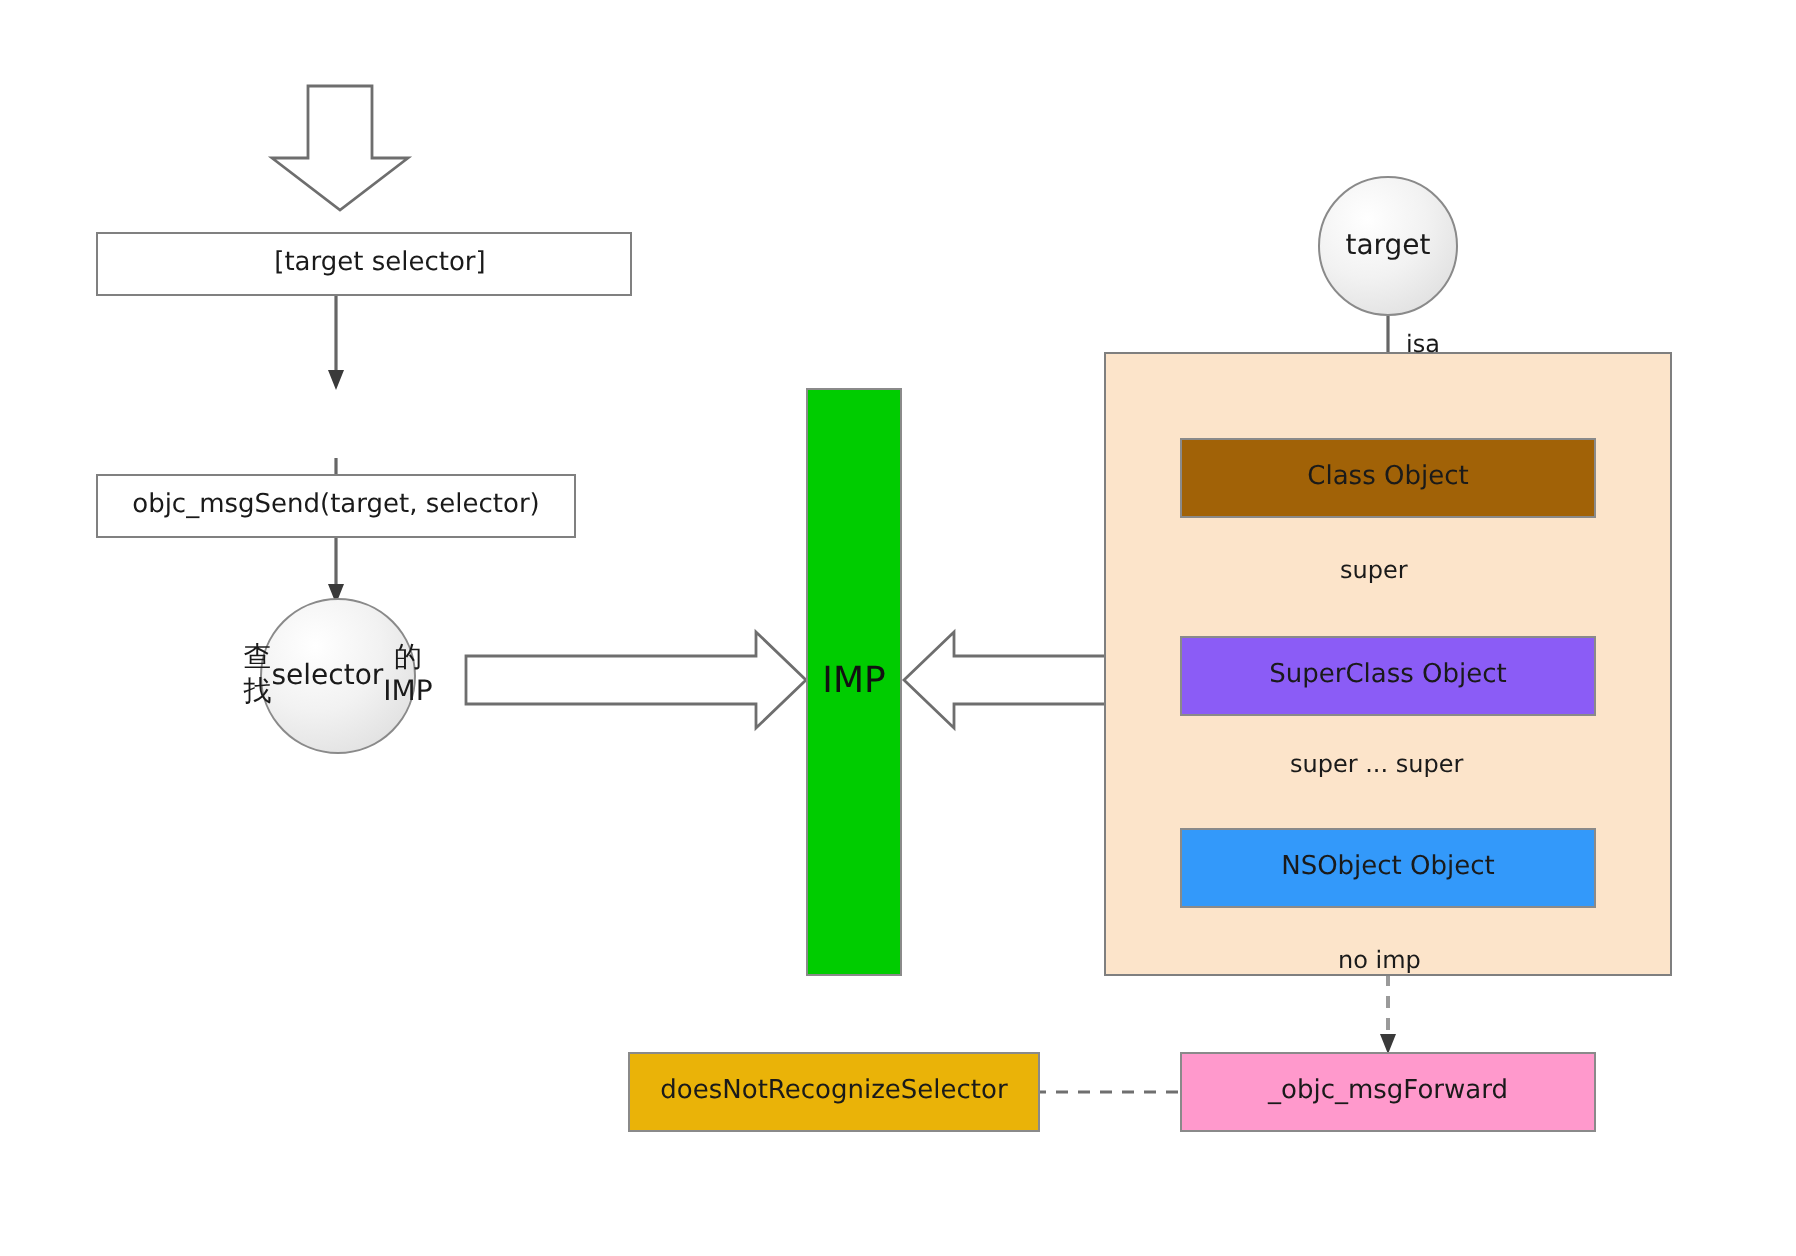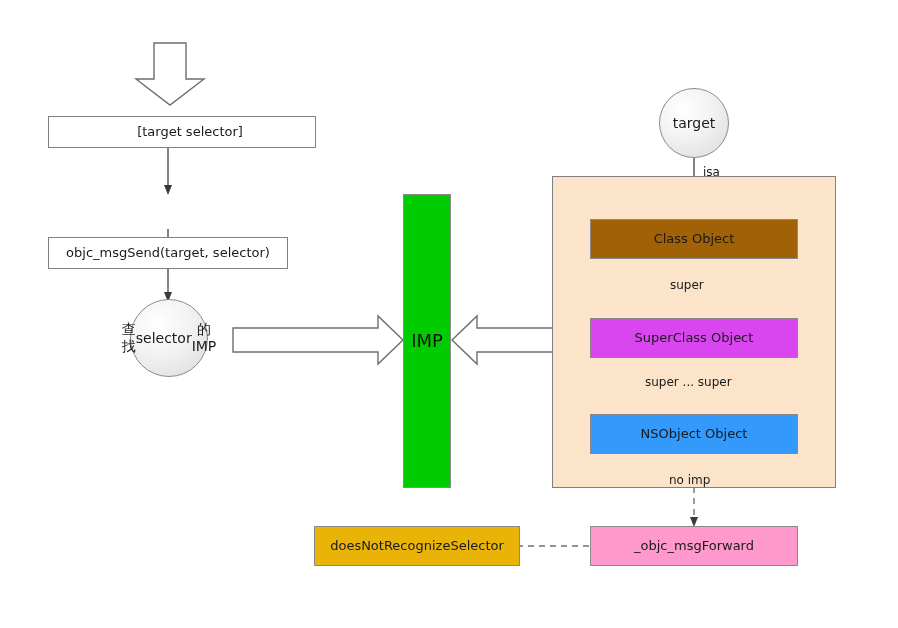--- a/index.html
+++ b/index.html
@@ -136,21 +136,21 @@
   <div class="panel" style="left:552px; top:176px; width:284px; height:312px;"></div>
 
   <div class="circle-node circle-grad" style="left:659px; top:88px; width:70px; height:70px;">
     <span>target</span>
   </div>
 
   <div class="node" style="left:590px; top:219px; width:208px; height:40px; background:#a16207; border:1px solid #8a8a8a;">
     <span>Class Object</span>
   </div>
 
-  <div class="node" style="left:590px; top:318px; width:208px; height:40px; background:#d946ef; border:1px solid #8a8a8a;">
+  <div class="node" style="left:590px; top:318px; width:208px; height:40px; background:#8b5cf6; border:1px solid #8a8a8a;">
     <span>SuperClass Object</span>
   </div>
 
   <div class="node" style="left:590px; top:414px; width:208px; height:40px; background:#3399fa; border:1px solid #8a8a8a;">
     <span>NSObject Object</span>
   </div>
 
   <div class="node" style="left:286px; top:526px; width:206px; height:40px; background:#eab308; border:1px solid #8a8a8a;margin-left:28px;">
     <span>doesNotRecognizeSelector</span>
   </div>

